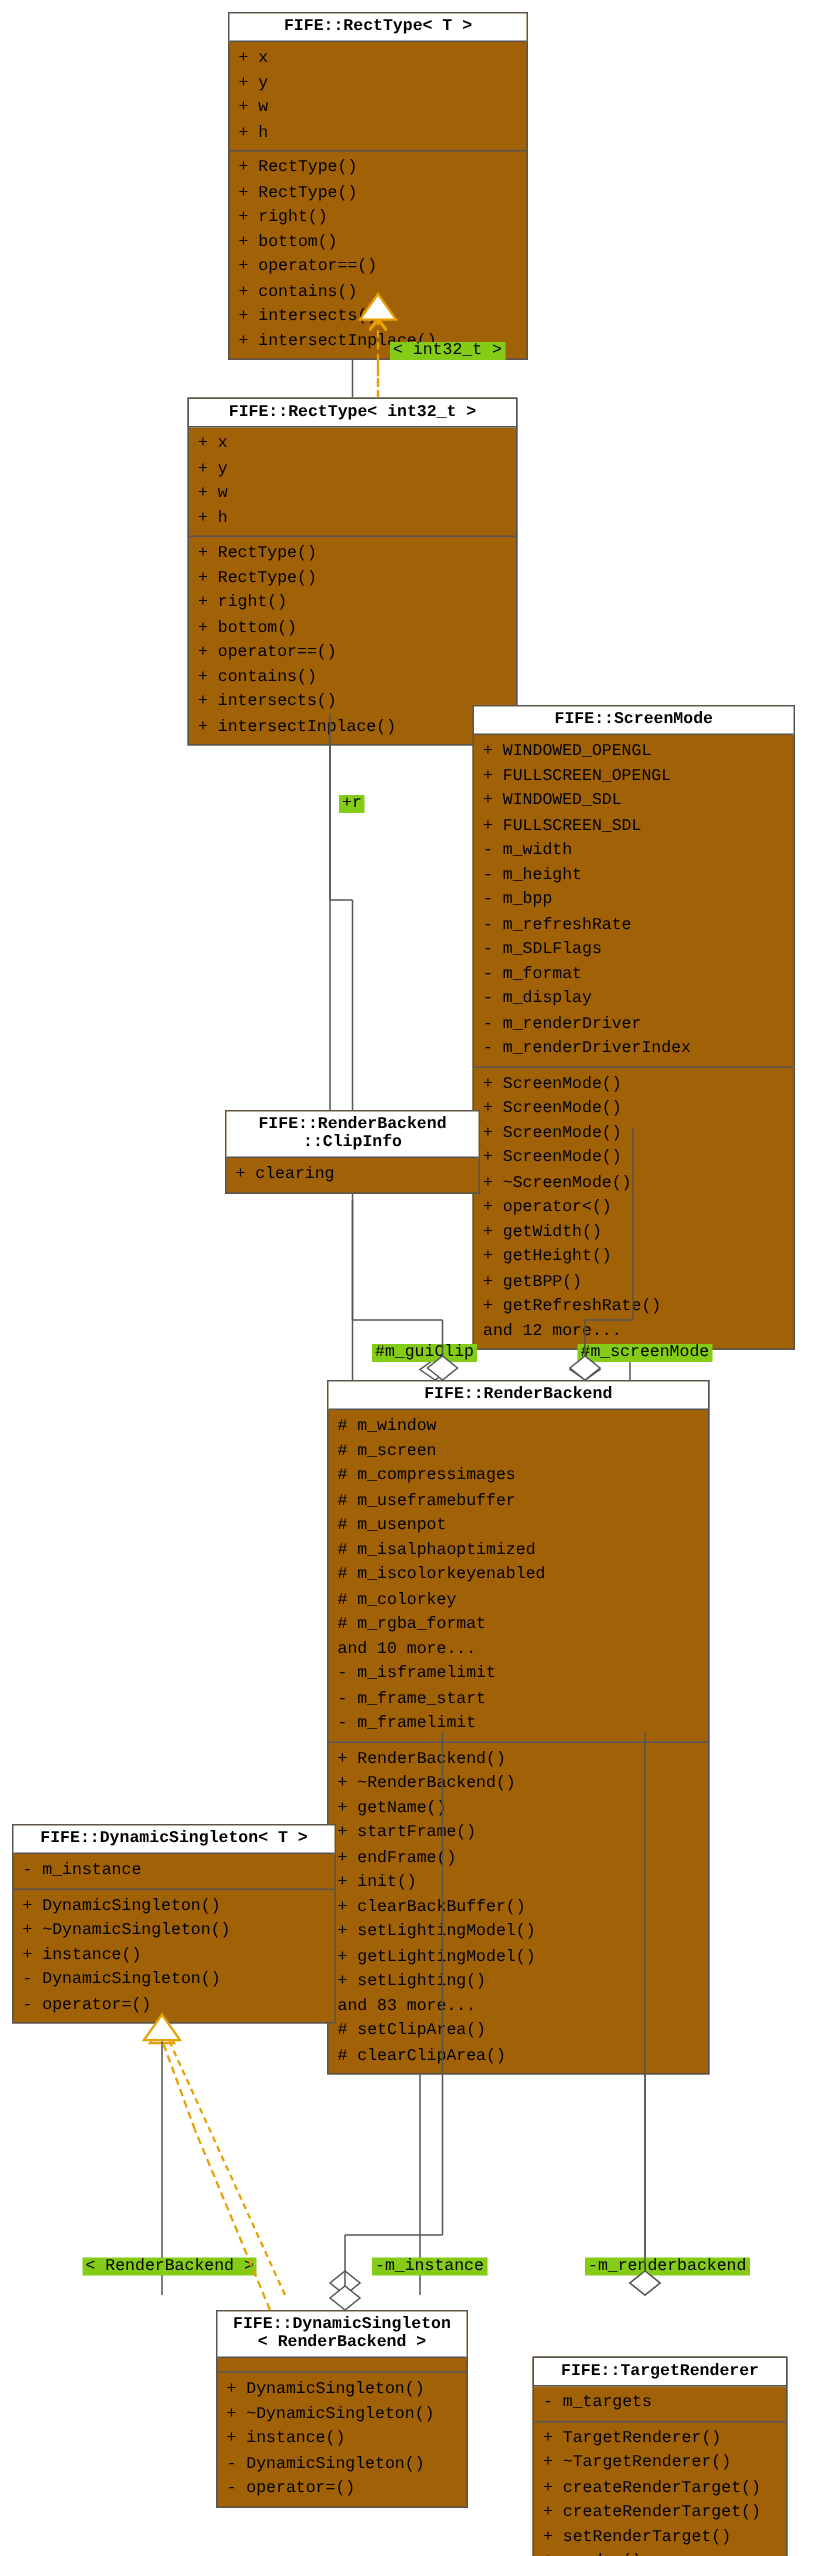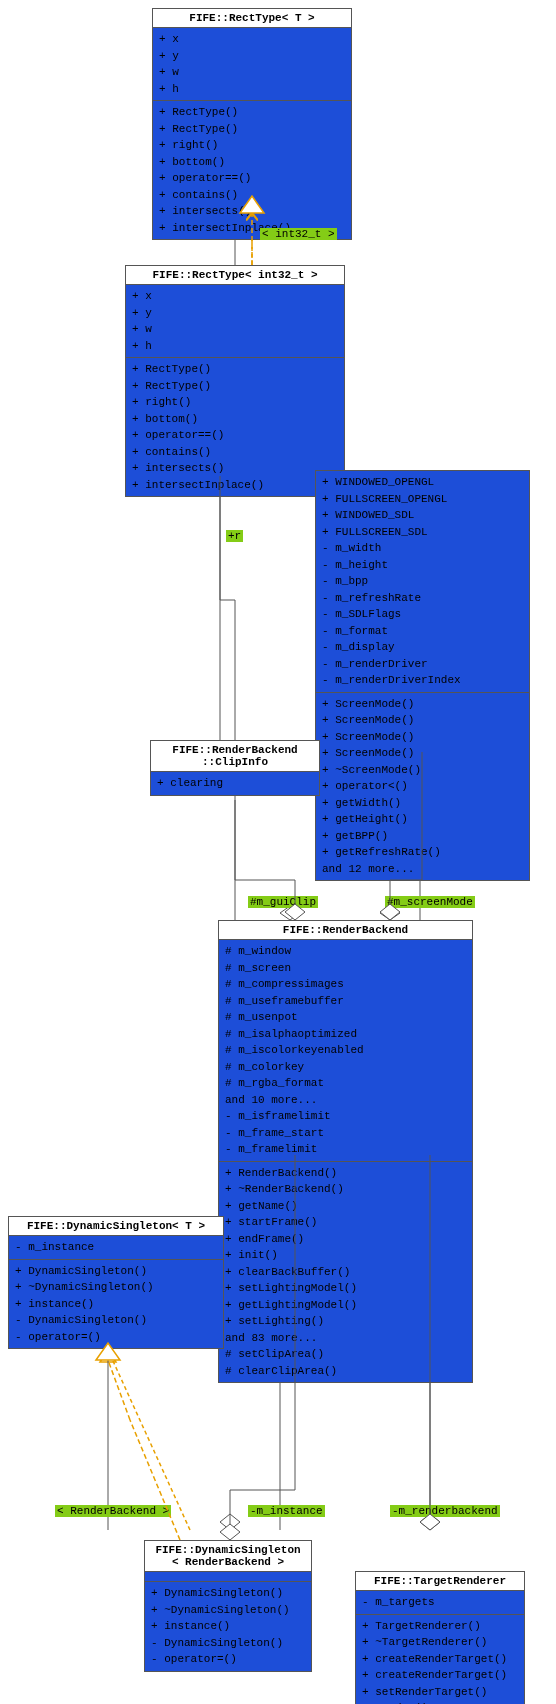--- a/index.html
+++ b/index.html
@@ -13,21 +13,21 @@
       overflow-x: hidden;
     }
     .diagram-container {
       position: relative;
       width: 556px;
       height: 1704px;
     }
     .uml-box {
       position: absolute;
       border: 1px solid #555;
-      background: #1d4ed8;
+      background: #a16207;
       font-size: 11px;
     }
     .uml-box .box-title {
       background: #fff;
       border-bottom: 1px solid #555;
       padding: 3px 6px;
       text-align: center;
       font-weight: bold;
       font-size: 11px;
     }
@@ -136,20 +136,21 @@
       <p>+ operator==()</p>
       <p>+ contains()</p>
       <p>+ intersects()</p>
       <p>+ intersectInplace()</p>
     </div>
   </div>
 
   <div class="label-text" style="left:226px; top:530px;">+r</div>
 
   <div class="uml-box" style="left:315px; top:470px; width:215px;">
+    <div class="box-title">FIFE::ScreenMode</div>
     <div class="box-section">
       <p>+ WINDOWED_OPENGL</p>
       <p>+ FULLSCREEN_OPENGL</p>
       <p>+ WINDOWED_SDL</p>
       <p>+ FULLSCREEN_SDL</p>
       <p>- m_width</p>
       <p>- m_height</p>
       <p>- m_bpp</p>
       <p>- m_refreshRate</p>
       <p>- m_SDLFlags</p>

